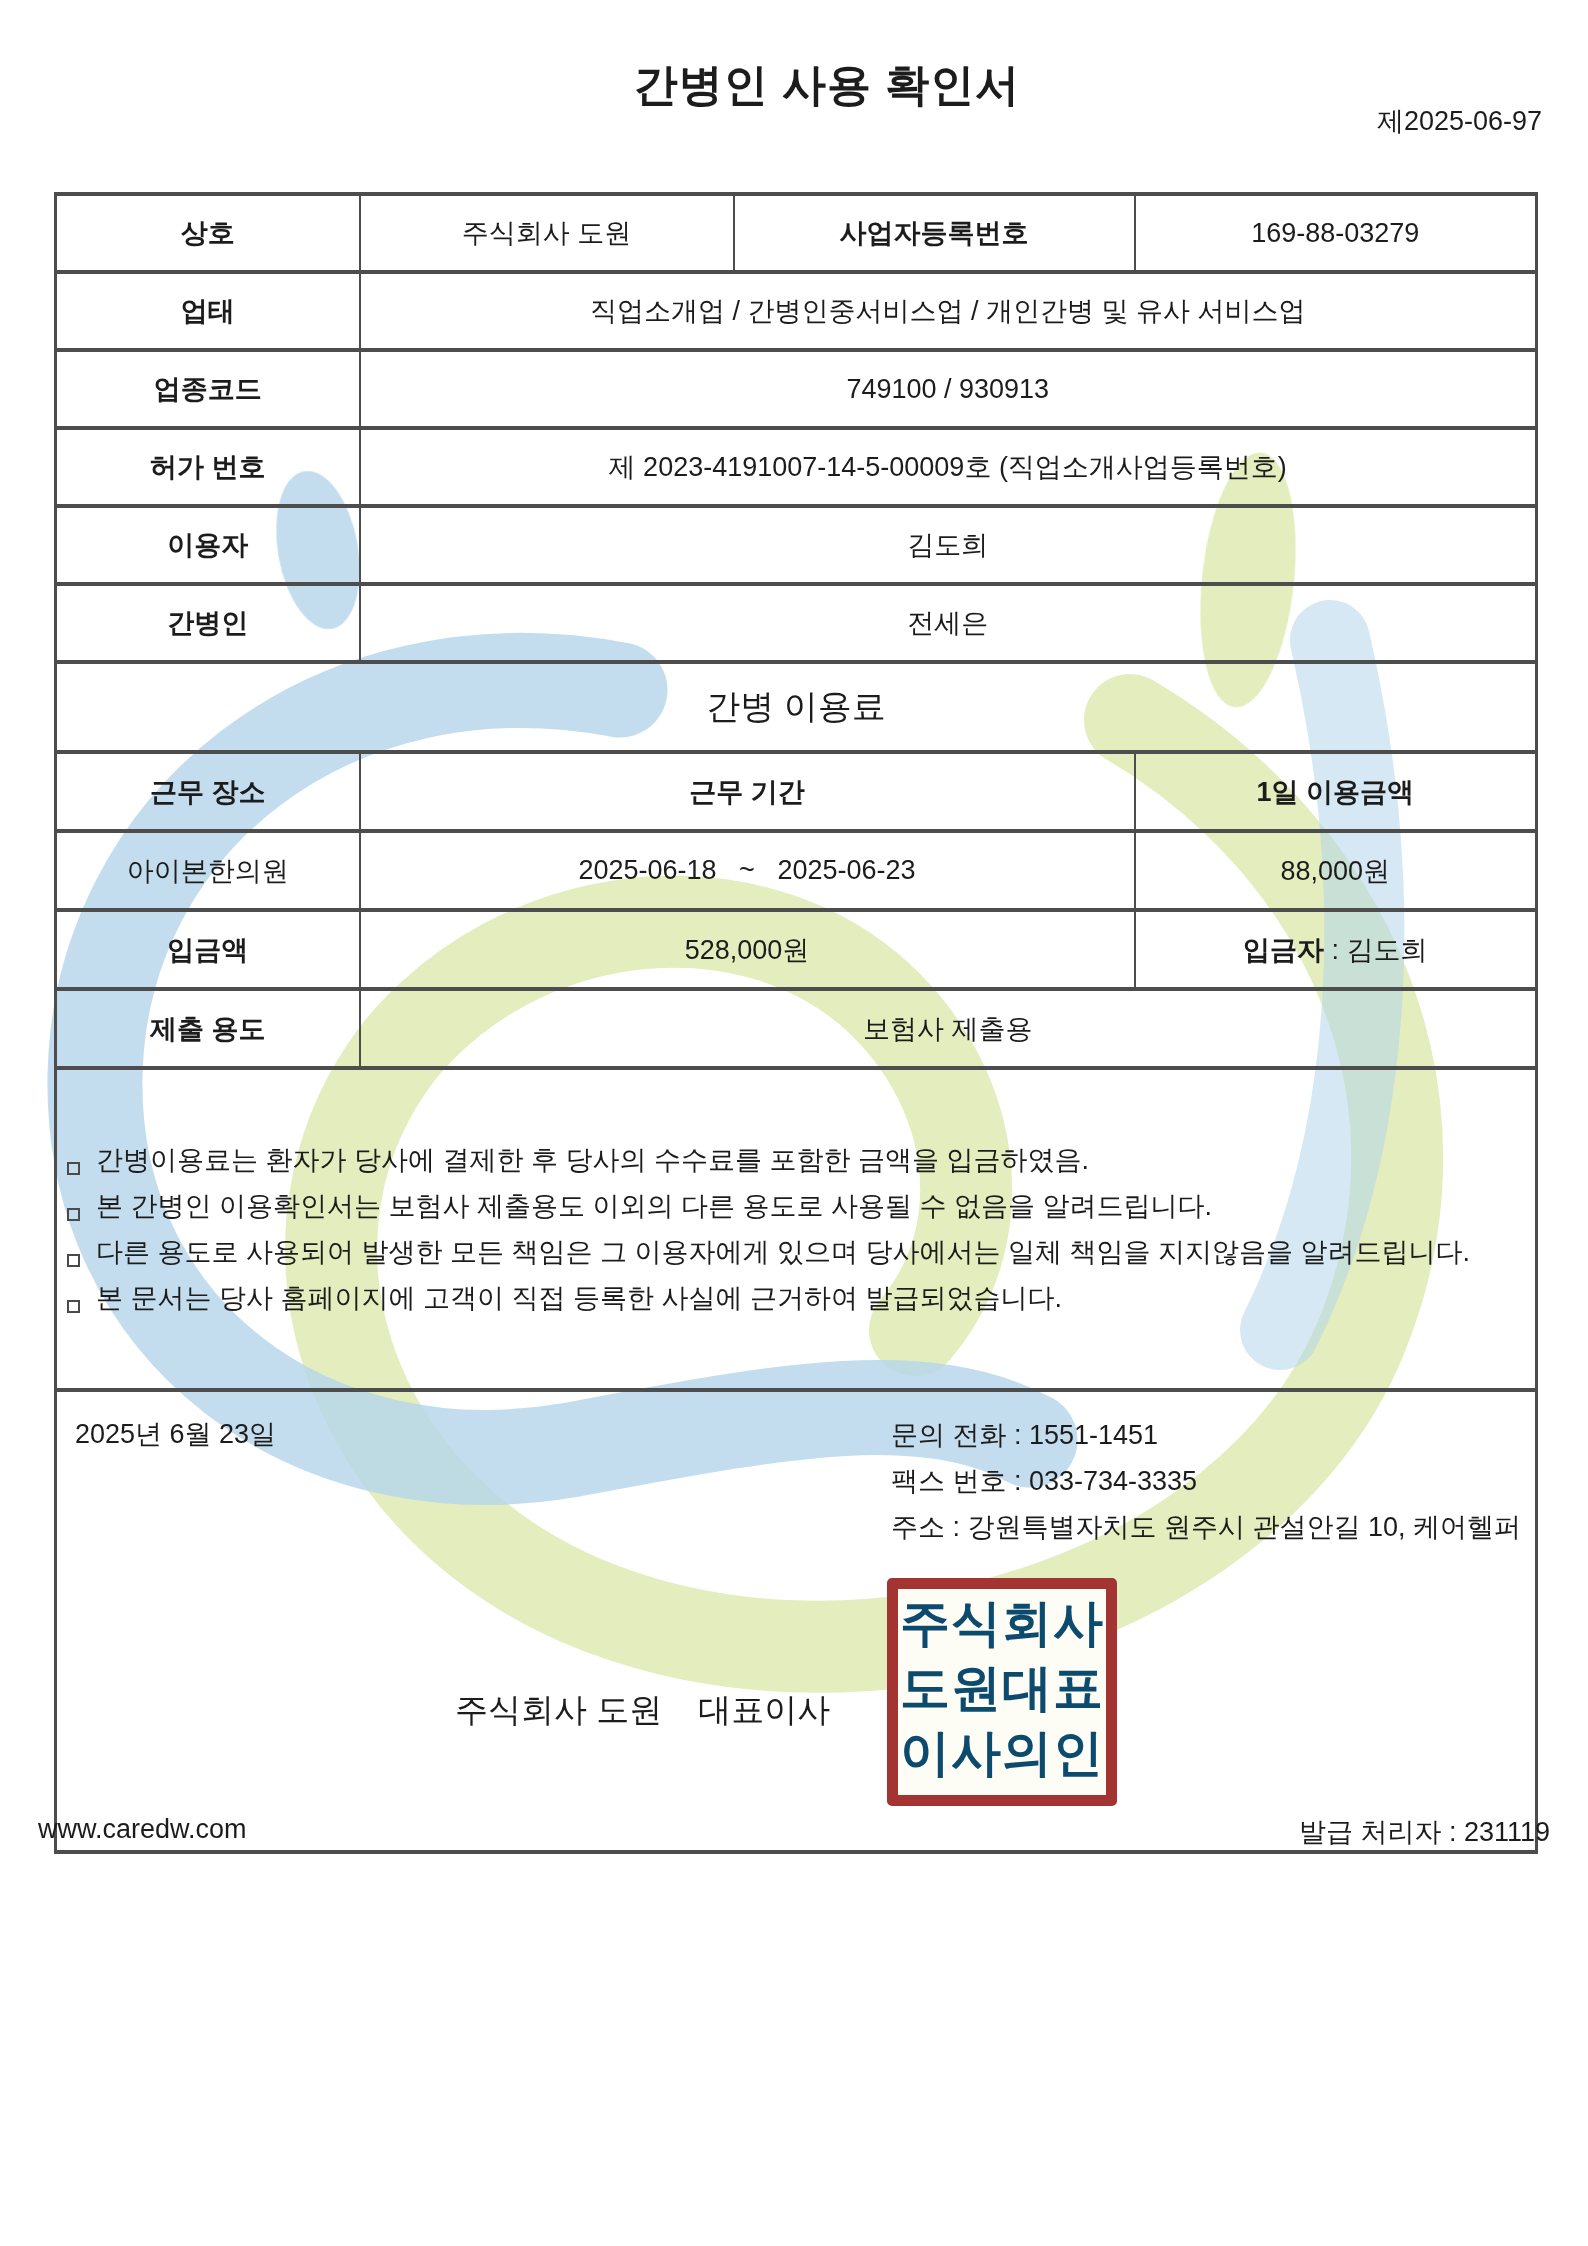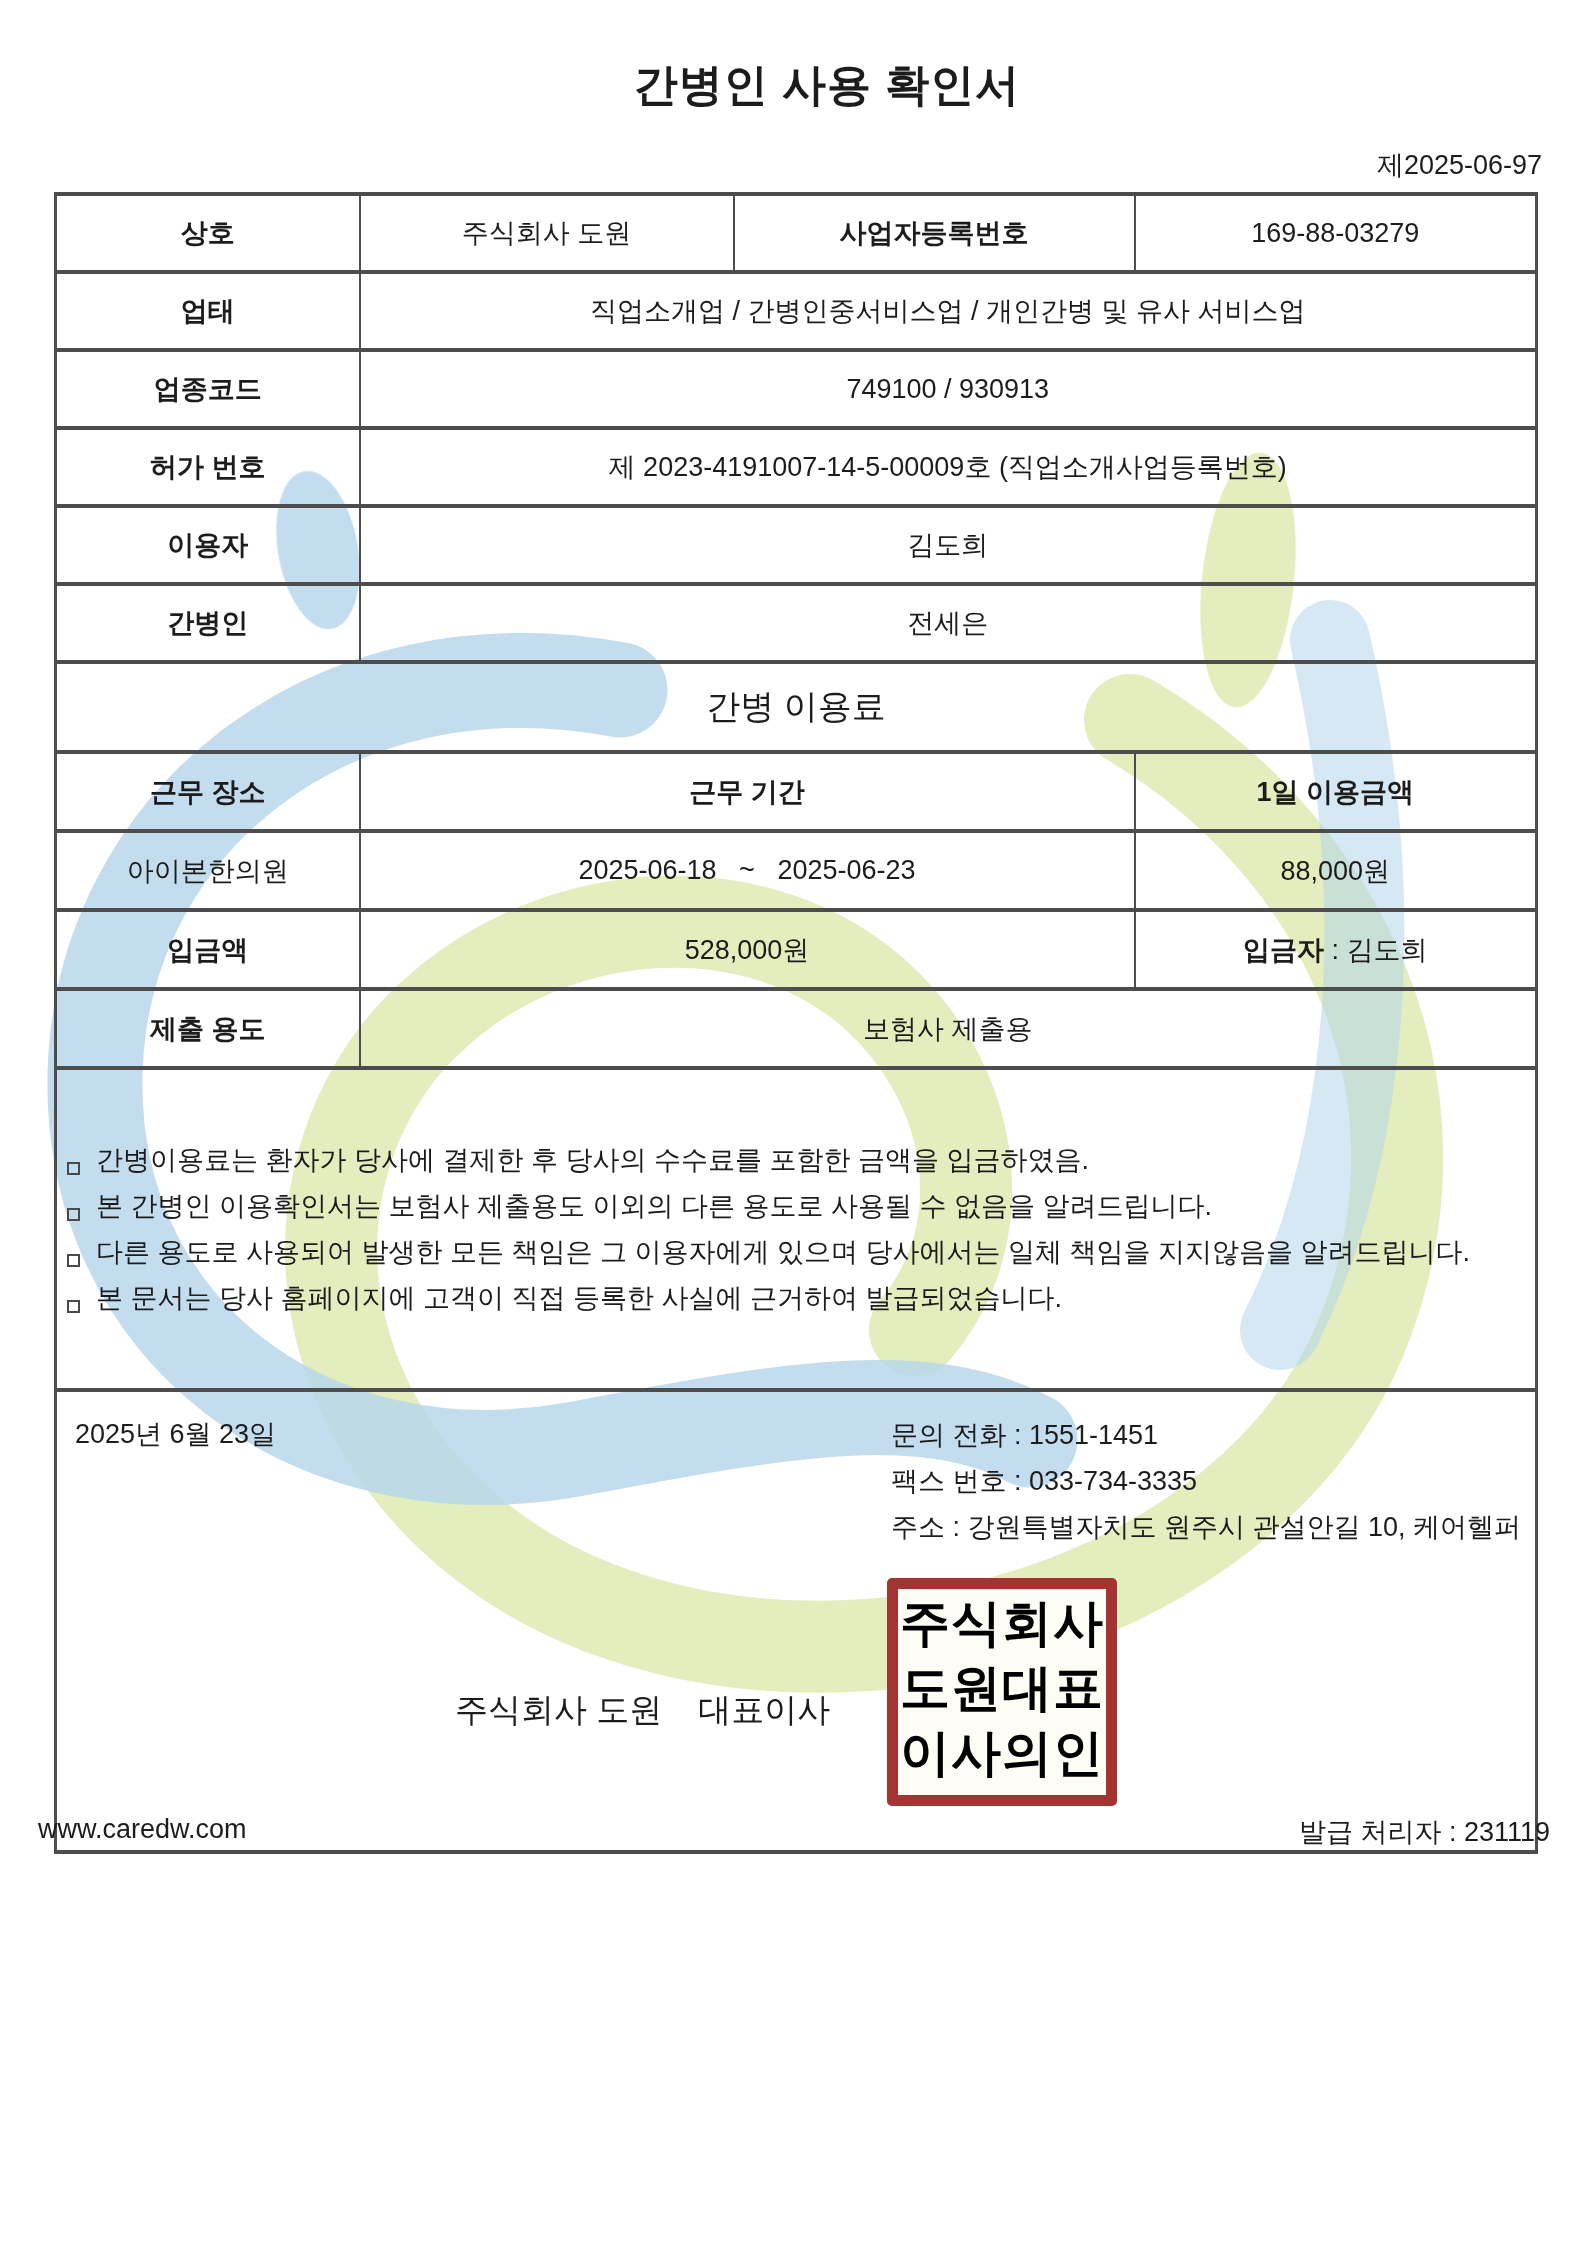--- a/index.html
+++ b/index.html
@@ -10,21 +10,21 @@
     color:#1c1c1c;
   }
   #watermark { position:absolute; left:0; top:0; z-index:0; }
   .layer { position:absolute; z-index:1; }
 
   #doc-title {
     top:56px; left:0; width:100%; text-align:center;
     font-size:44px; font-weight:bold; letter-spacing:1px;padding-left:33px;
   }
   #doc-number {
-    top:103px; right:46px; font-size:27px;margin-top:44px;
+    top:103px; right:46px; font-size:27px;
   }
 
   table#main-table {
     position:absolute; z-index:1; left:54px; top:192px; width:1481px;
     border-collapse:collapse; table-layout:fixed;
     border:3px solid #4d4d4d;
   }
   #main-table td {
     border:2px solid #4d4d4d; border-top-width:4px; border-bottom-width:4px;
     font-size:27px; text-align:center; vertical-align:middle;
@@ -58,21 +58,21 @@
   }
   #company-line .gap { display:inline-block; width:36px; }
   #company-seal {
     position:absolute; left:830px; top:186px; width:208px; height:204px;
     border:11px solid #a33431; border-radius:5px;
     background:#fdfdf6; text-align:center;
     padding-top:2px; box-sizing:content-box;
   }
   #company-seal .seal-row {
     font-size:50px; line-height:65px; font-weight:bold;
-    color:#000000; letter-spacing:1px;
+    color:#0c4a6e; letter-spacing:1px;
     font-family:"Liberation Sans","DejaVu Sans",sans-serif;
   }
 
   #footer-bar {
     top:1814px; left:38px; width:1512px;
     display:flex; justify-content:space-between; font-size:27px;
   }
 </style>
 </head>
 <body>

